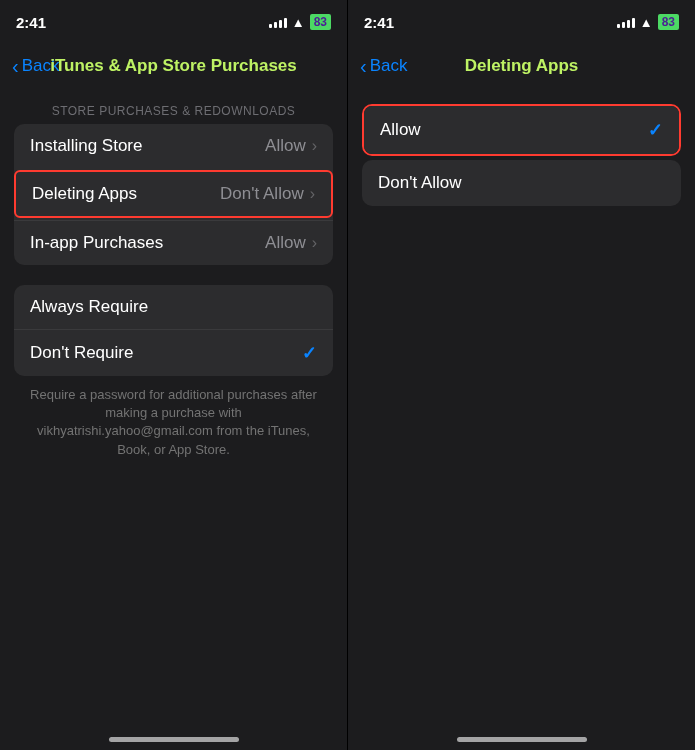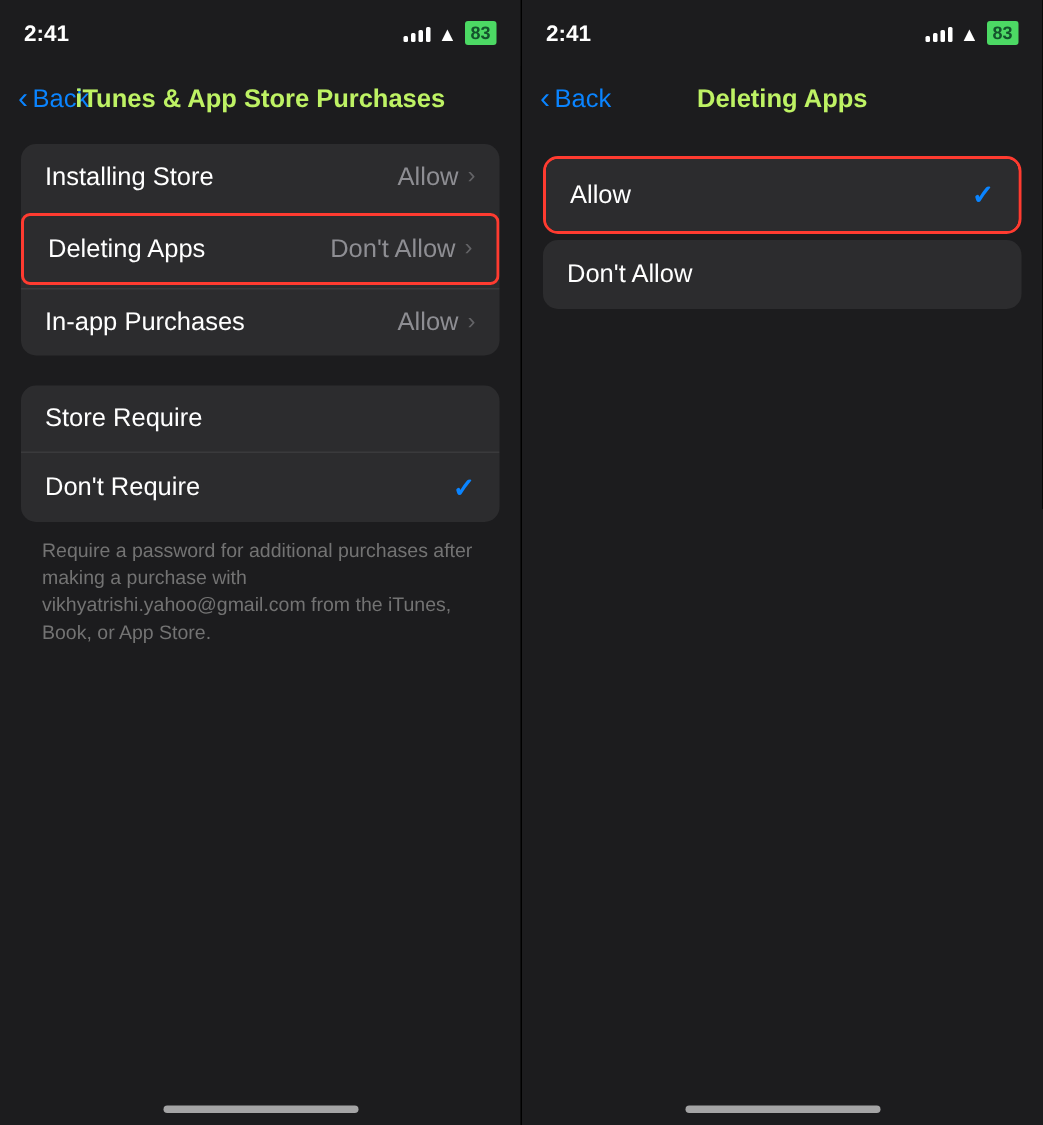--- a/index.html
+++ b/index.html
@@ -14,20 +14,21 @@
 
     
     .phone-panel {
       width: 347.5px;
       height: 750px;
       background: #1c1c1e;
       display: flex;
       flex-direction: column;
       position: relative;
       overflow: hidden;
+      text-align: center;
     }
 
     
     .status-bar {
       height: 44px;
       background: #1c1c1e;
       display: flex;
       align-items: center;
       justify-content: space-between;
       padding: 0 16px;
@@ -52,21 +53,21 @@
     .signal-bar {
       background: #fff;
       width: 3px;
       border-radius: 1px;
     }
     .wifi-icon {
       color: #fff;
       font-size: 13px;
     }
     .battery-icon {
-      color: #14532d;
+      color: #4c1d95;
       font-size: 12px;
       background: #4cd964;
       border-radius: 2px;
       padding: 1px 4px;
       font-weight: 600;
     }
 
     
     .nav-bar {
       height: 44px;
@@ -231,20 +232,21 @@
 
   <div class="nav-bar">
     <div class="nav-back">
       <span class="nav-back-chevron">‹</span>
       <span>Back</span>
     </div>
     <span class="nav-title">iTunes &amp; App Store Purchases</span>
   </div>
 
   <div class="content">
+    <div class="section-label">STORE PURCHASES &amp; REDOWNLOADS</div>
 
     <div class="settings-group">
 
       <div class="settings-row">
         <span class="settings-row-label">Installing Store</span>
         <div class="settings-row-right">
           <span>Allow</span>
           <span class="chevron-right">›</span>
         </div>
       </div>
@@ -263,21 +265,21 @@
           <span>Allow</span>
           <span class="chevron-right">›</span>
         </div>
       </div>
     </div>
 
 
     <div class="settings-group">
 
       <div class="settings-row">
-        <span class="settings-row-label">Store Require</span>
+        <span class="settings-row-label">Always Require</span>
       </div>
 
       <div class="settings-row">
         <span class="settings-row-label">Don't Require</span>
         <span class="checkmark">✓</span>
       </div>
     </div>
 
     <p class="footer-note">Require a password for additional purchases after making a purchase with vikhyatrishi.yahoo@gmail.com from the iTunes, Book, or App Store.</p>
   </div>

